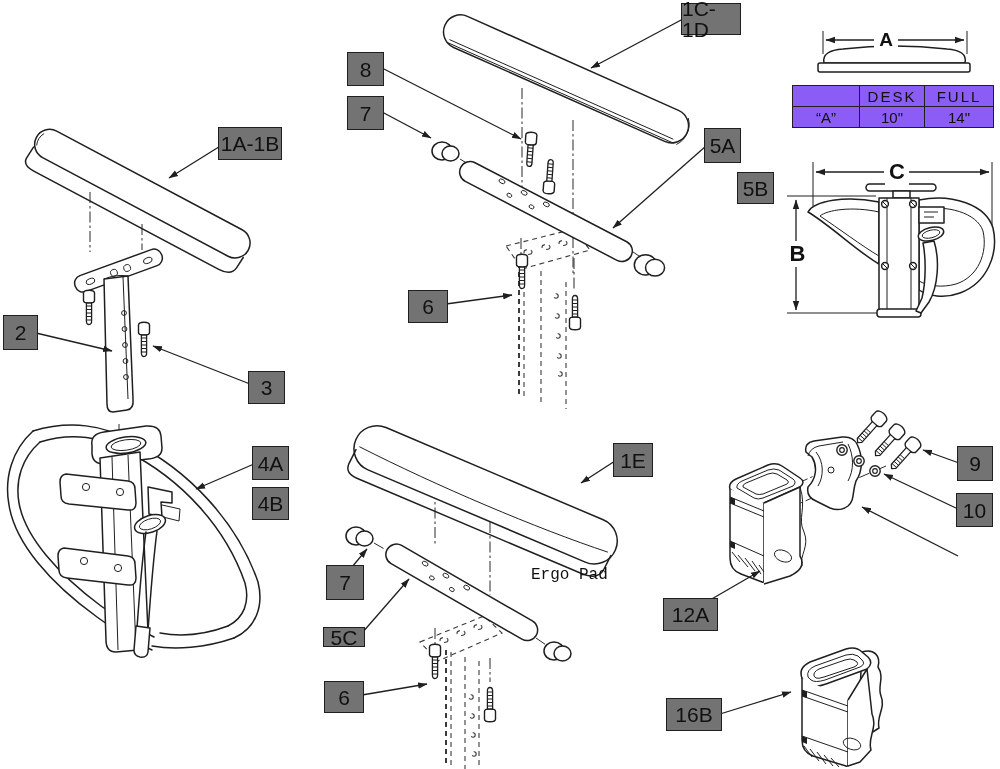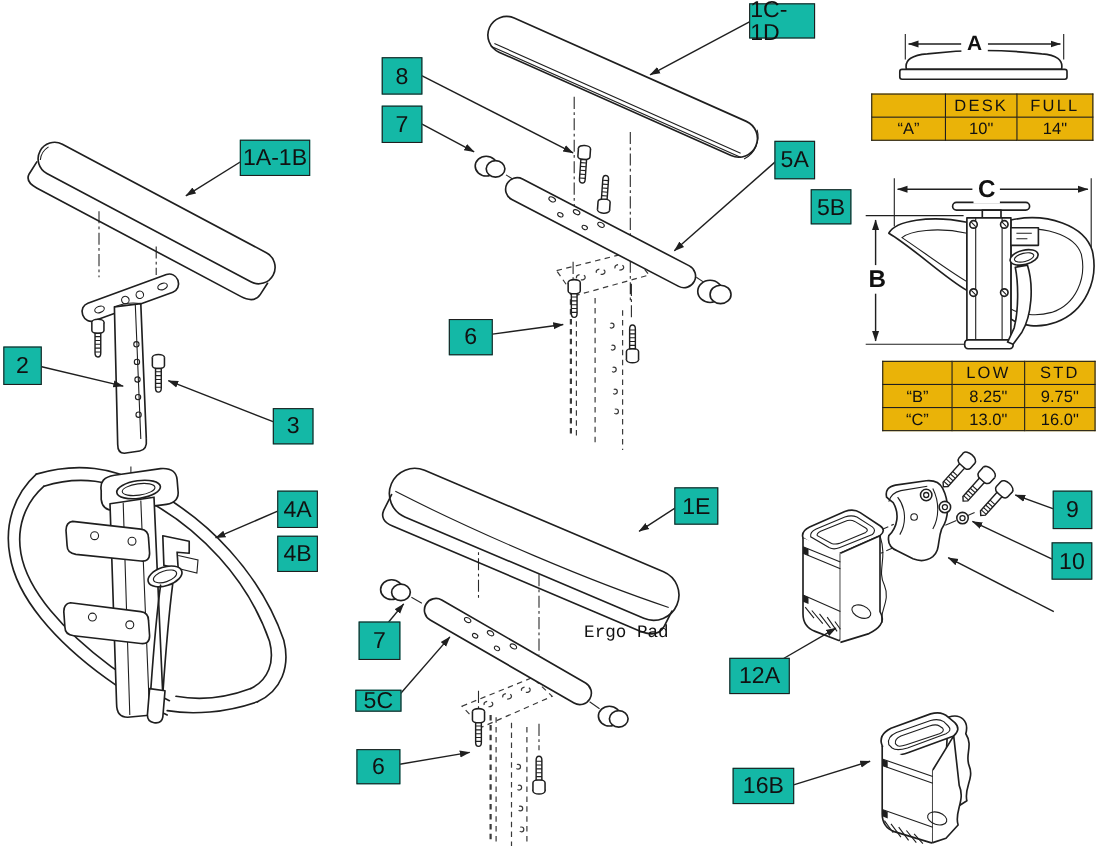--- a/index.html
+++ b/index.html
@@ -8,27 +8,27 @@
   svg.art{position:absolute;left:0;top:0;}
   svg.art *{vector-effect:non-scaling-stroke;}
   .ln{fill:none;stroke:#1f1f1f;stroke-width:1.5;stroke-linecap:round;stroke-linejoin:round;}
   .wh{fill:#ffffff;stroke:#1f1f1f;stroke-width:1.5;stroke-linejoin:round;}
   .thin{fill:none;stroke:#1f1f1f;stroke-width:1;}
   .dd{fill:none;stroke:#2a2a2a;stroke-width:1;stroke-dasharray:11 3 2.5 3;}
   .dash{fill:none;stroke:#3a3a3a;stroke-width:1.1;stroke-dasharray:5 4;}
   .dashh{fill:none;stroke:#3a3a3a;stroke-width:2;stroke-dasharray:5 4;}
   .lead{fill:none;stroke:#1f1f1f;stroke-width:1.3;}
   .filldark{fill:#1f1f1f;stroke:none;}
-  .callout{position:absolute;box-sizing:border-box;border:1.7px solid #1f1f1f;background:#14b8a6;
+  .callout{position:absolute;box-sizing:border-box;border:1.7px solid #1f1f1f;background:#737373;
            display:flex;align-items:center;justify-content:center;font-size:21px;line-height:1;}
   .mg-title{position:absolute;left:795px;top:5px;width:200px;text-align:center;
             font-weight:bold;font-style:italic;font-size:17px;letter-spacing:.2px;}
   .dim-letter{position:absolute;font-weight:bold;background:#fff;text-align:center;padding:0 2px;}
   .freetext{position:absolute;font-size:16px;font-family:Liberation Mono, monospace;}
-  table.mg{position:absolute;border-collapse:collapse;background:#eab308;table-layout:fixed;}
+  table.mg{position:absolute;border-collapse:collapse;background:#8b5cf6;table-layout:fixed;}
   table.mg th,table.mg td{border:1.7px solid #1f1f1f;text-align:center;vertical-align:middle;
             font-size:15px;font-weight:normal;padding:0;}
   table.mg th{letter-spacing:2px;}
 </style>
 </head>
 <body>
 
 <div class="canvas">
 
 <svg class="art" width="1000" height="769" viewBox="0 0 1000 769">
@@ -309,33 +309,14 @@
     <th style="width:68px">FULL</th>
   </tr>
   <tr>
     <td style="height:20px">“A”</td>
     <td>10"</td>
     <td>14"</td>
   </tr>
 </tbody>
     </table>
 
-<table class="mg" style="left:802px;top:328px">
-  <tbody>
-        <tr>
-    <th style="width:62px;height:20px"></th>
-    <th style="width:65px">LOW</th>
-    <th style="width:63px">STD</th>
-  </tr>
-  <tr>
-    <td style="height:20px">“B”</td>
-    <td>8.25"</td>
-    <td>9.75"</td>
-  </tr>
-  <tr>
-    <td style="height:20px">“C”</td>
-    <td>13.0"</td>
-    <td>16.0"</td>
-  </tr>
-</tbody>
-    </table>
 
 </div>
 
 </body></html>

